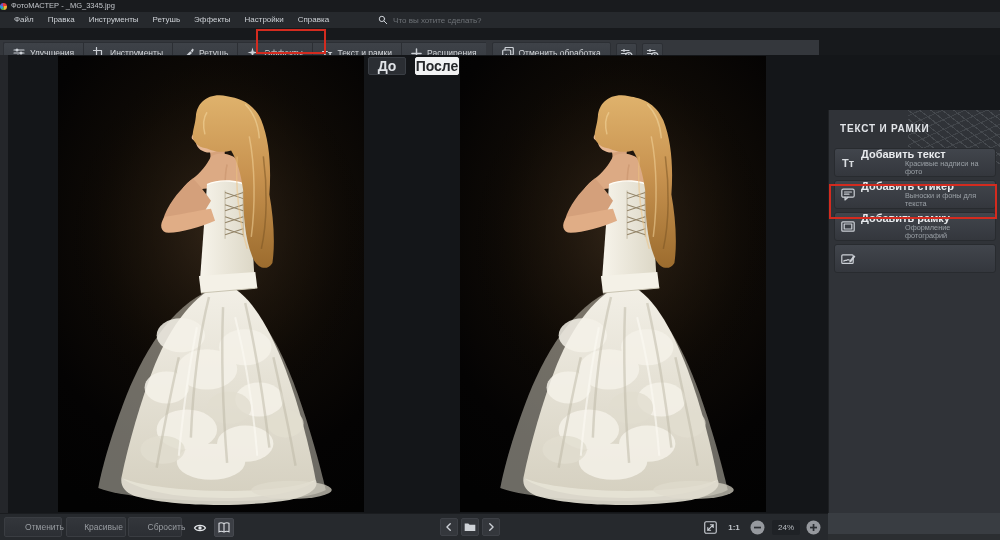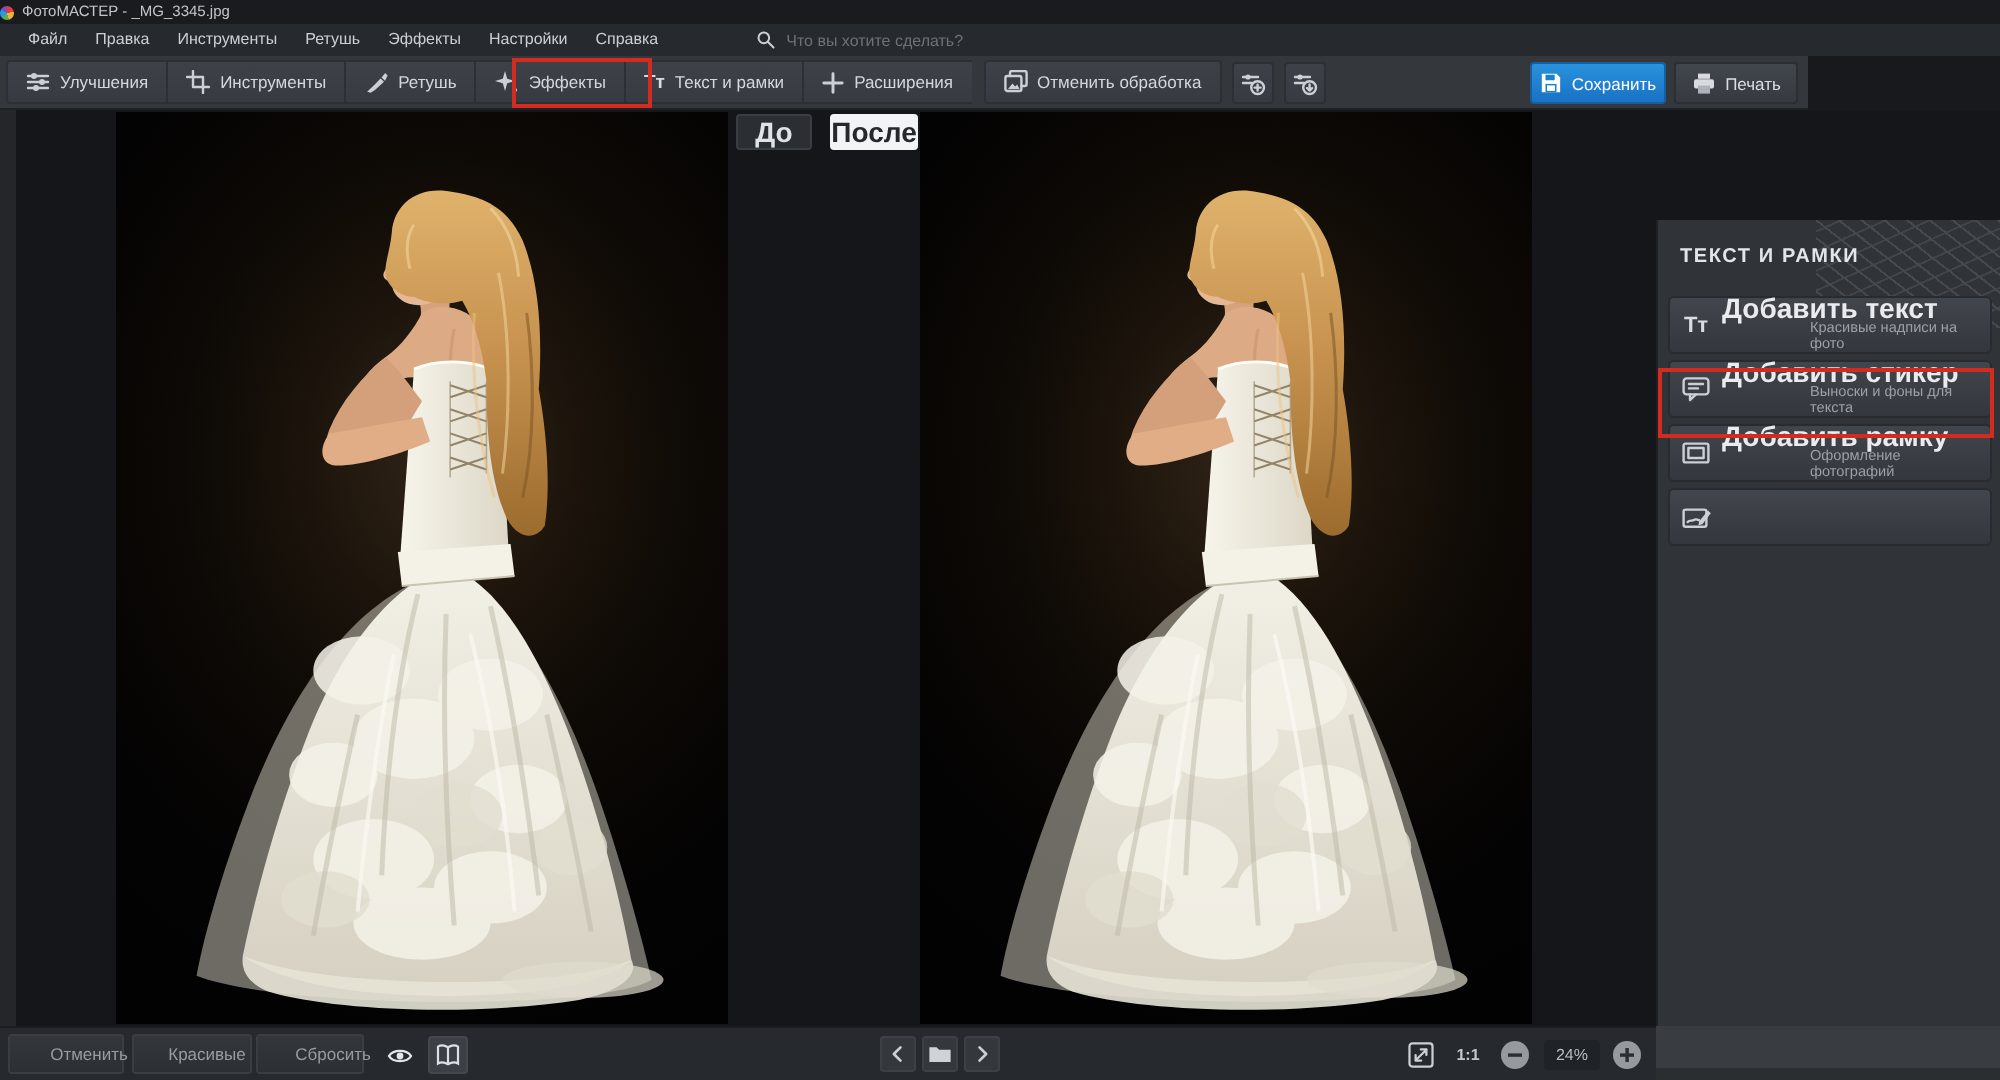--- a/index.html
+++ b/index.html
@@ -16,21 +16,21 @@
 
   
   .menubar { position:absolute; left:0; top:12px; width:1000px; height:16px; background:#26292d;
     display:flex; align-items:center; padding-left:7px; }
   .menu-item { font-size:8px; color:#ccd0d5; padding:0 7px; line-height:16px; cursor:default; }
   .menu-search { display:flex; align-items:center; gap:5px; margin-left:42px; }
   .menu-search svg { display:block; }
   .menu-search-text { font-size:8px; color:#6e7277; }
 
   
-  .toolbar { position:absolute; left:0; top:28px; width:904px; height:27px; background:#34373c;
+  .toolbar { position:absolute; left:0; top:40px; width:819px; height:27px; background:#34373c;
     border-bottom:1px solid #1f2225; display:flex; align-items:center; padding-left:3px; }
   .tab { height:22px; display:flex; align-items:center; gap:5px; padding:0 9px;
     background:linear-gradient(#3e4248,#373b41); border:1px solid #2c2f34; border-right-width:0; color:#d4d7db; font-size:8.5px; }
   .tab:first-child { border-radius:2px 0 0 2px; }
   .tab-last { border-right-width:1px; border-radius:0 2px 2px 0; }
   .tab .ticon { display:flex; align-items:center; }
   .tab-text-glyph { font-size:9.5px; font-weight:bold; color:#d8dbe0; letter-spacing:0; }
   .mini-btn { width:21px; height:21px; margin-left:5px; background:linear-gradient(#3e4248,#373b41);
     border:1px solid #2c2f34; border-radius:2px; display:flex; align-items:center; justify-content:center; }
   .mini-btn:first-of-type { margin-left:9px; }
@@ -62,21 +62,21 @@
       repeating-linear-gradient(38deg, #cfd3d8 0 1px, transparent 1px 7px),
       repeating-linear-gradient(-24deg, #aab0b6 0 1px, transparent 1px 9px); }
   .panel-title { position:relative; font-size:10px; font-weight:bold; letter-spacing:.8px; color:#e2e5e9;
     padding:13px 0 0 11px; }
   .panel-options { position:absolute; left:5px; top:38px; width:162px; }
   .card { position:relative; height:29px; margin-bottom:3px; border-radius:3px;
     background:linear-gradient(#41454c,#34373d); border:1px solid #282b2f;
     display:flex; align-items:center; }
   .card-icon { width:26px; display:flex; align-items:center; justify-content:center; flex:0 0 26px; }
   .card-text { display:flex; flex-direction:column; gap:1px; padding-right:2px; }
-  .card-title { font-size:14px; font-weight:bold; color:#e9ebee; line-height:9px; }
+  .card-title { font-size:11px; font-weight:bold; color:#e9ebee; line-height:9px; }
   .card-sub { font-size:7.3px; color:#9aa0a6; line-height:8px;margin-left:44px; }
   .panel-footer { position:absolute; left:828px; top:513px; width:172px; height:27px; background:#393d42; }
   .panel-footer-dark { position:absolute; left:0; bottom:0; width:100%; height:6px; background:#2b2e31; }
 
   
   .statusbar { position:absolute; left:0; top:513px; width:1000px; height:27px; background:#26292d;
     border-top:1px solid #1a1c1f; }
   .sbtn { position:absolute; top:3px; height:20px; background:linear-gradient(#33363b,#2c2f34);
     border:1px solid #3a3d42; border-radius:2px; color:#989ca1; font-size:8.5px;
     display:flex; align-items:center; justify-content:center; gap:4px;padding-left:19px; }
@@ -287,39 +287,20 @@
     </div>
     <div class="mini-btn">
       <svg width="13" height="13" viewBox="0 0 13 13">
           <line class="st" x1="1.5" y1="3.5" x2="9" y2="3.5"></line>
           <line class="st" x1="1.5" y1="6.5" x2="6" y2="6.5"></line>
           <circle class="fl" cx="4" cy="3.5" r="1.3"></circle>
           <circle class="st" cx="8.8" cy="8.8" r="3.2"></circle>
           <path class="st" d="M8.8,7.2 V10 M7.5,9 L8.8,10.3 L10.1,9"></path>
         </svg>
     </div>
-    <div class="toolbar-right">
-      <div class="btn-save">
-        <svg width="11" height="11" viewBox="0 0 12 12">
-            <path d="M1,1 H9 L11,3 V11 H1 Z" fill="#fff"></path>
-            <rect x="3" y="1.5" width="5" height="3" fill="#1a7fd2"></rect>
-            <rect x="3" y="6.5" width="6" height="4.5" fill="#1a7fd2"></rect>
-            <rect x="3.8" y="7.3" width="4.4" height="3" fill="#fff"></rect>
-          </svg>
-        <span>Сохранить</span>
-      </div>
-      <div class="btn-print">
-        <svg width="12" height="12" viewBox="0 0 12 12">
-            <rect x="3" y="0.8" width="6" height="2.6" fill="#d7dade"></rect>
-            <rect x="1" y="3.6" width="10" height="4.6" rx="1" fill="#d7dade"></rect>
-            <rect x="3" y="6.8" width="6" height="4" fill="#aeb2b8"></rect>
-          </svg>
-        <span>Печать</span>
-      </div>
-    </div>
   </div>
 
   <div class="main">
     <div class="canvas-edge"></div>
 
     <div class="photo" id="photo-before">
       <svg viewBox="0 0 304 454" preserveAspectRatio="none">
           <use href="#bride"></use>
         </svg>
     </div>

